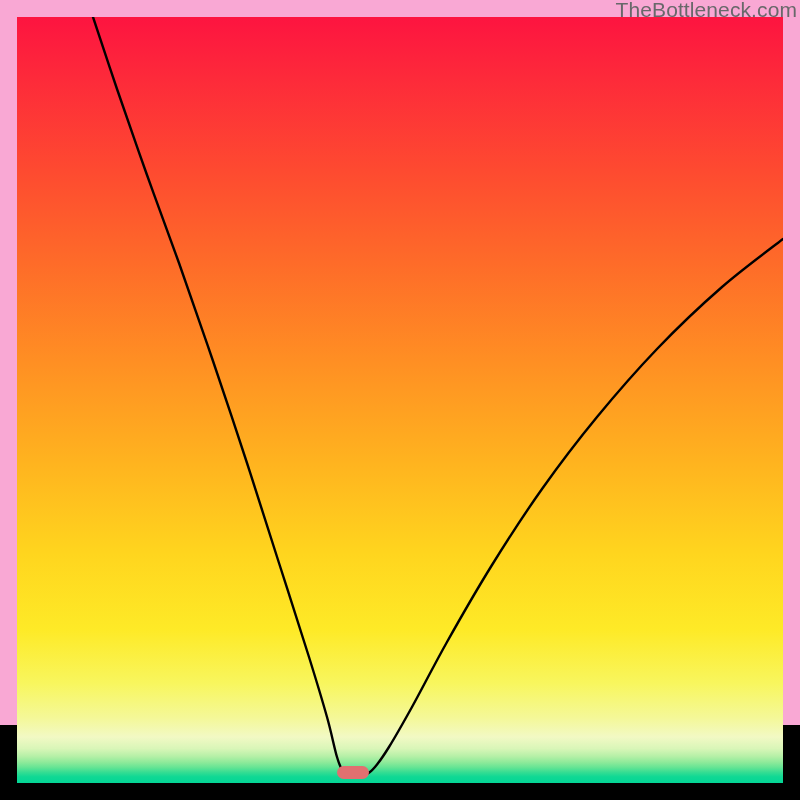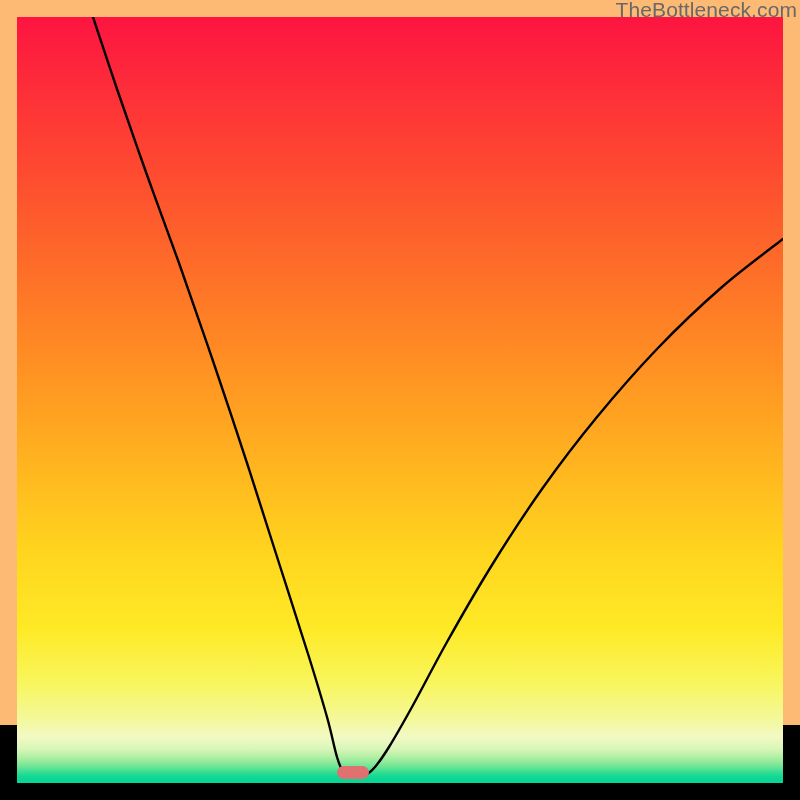--- a/index.html
+++ b/index.html
@@ -8,21 +8,21 @@
     width: 800px;
     height: 800px;
     background: #000;
     overflow: hidden;
     font-family: Arial, Helvetica, sans-serif;
   }
   .frame {
     position: relative;
     width: 800px;
     height: 725px;
-    background: #fdba74;
+    background: #f9a8d4;
   }
   .plot {
     position: absolute;
     left: 17px;
     top: 17px;
     width: 766px;
     height: 766px;
     
     background:
       linear-gradient(

